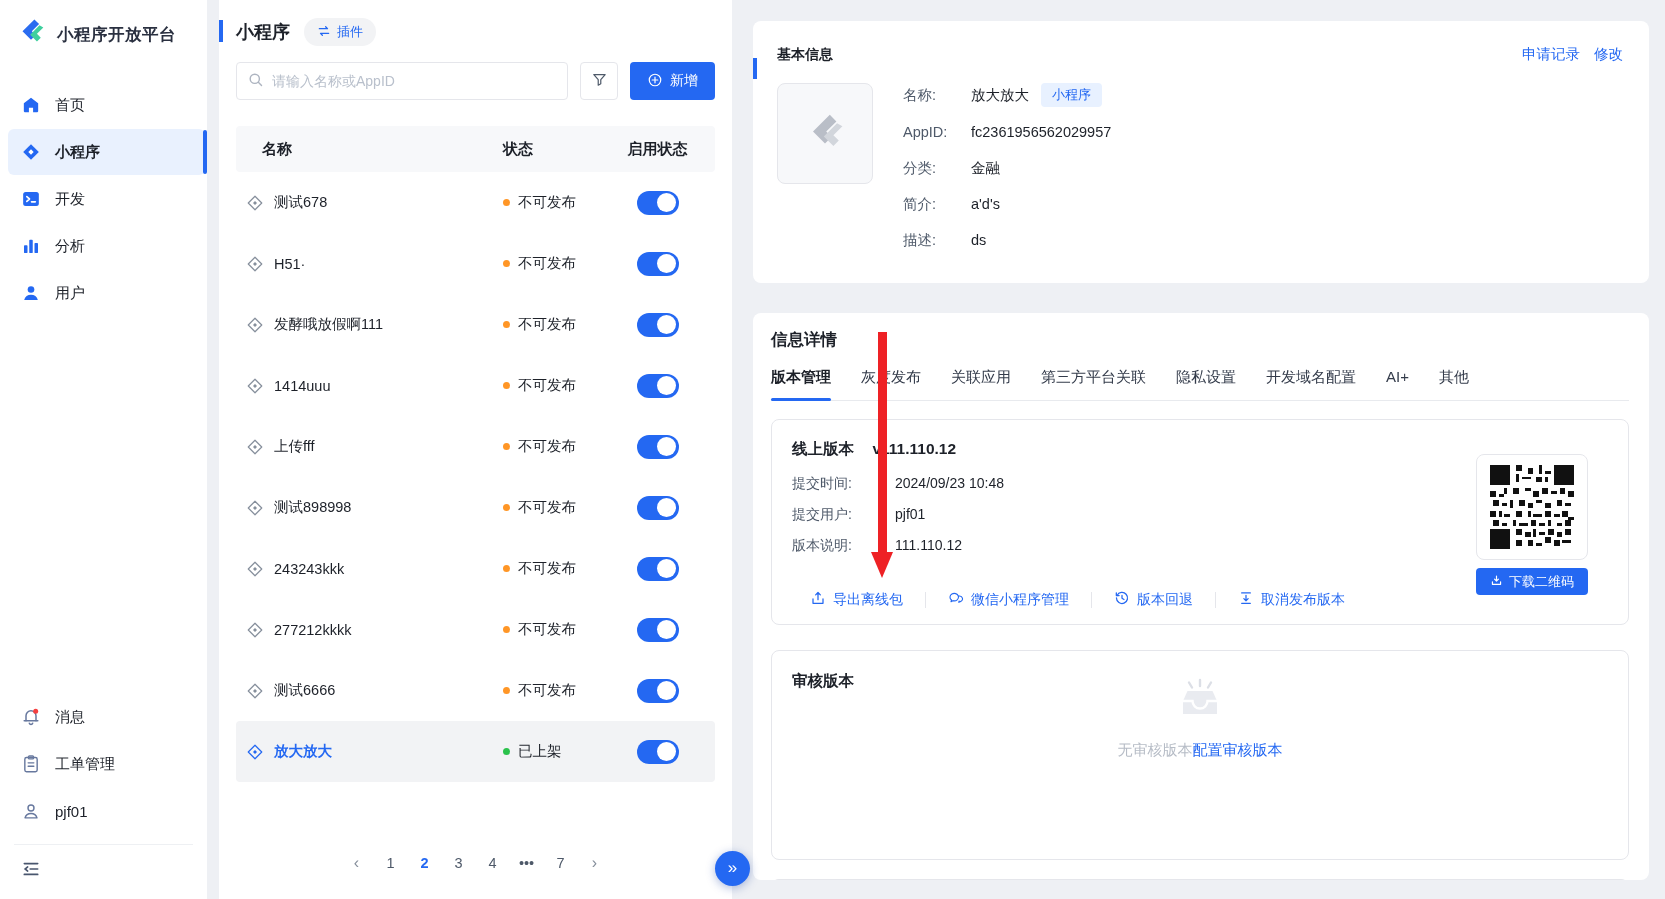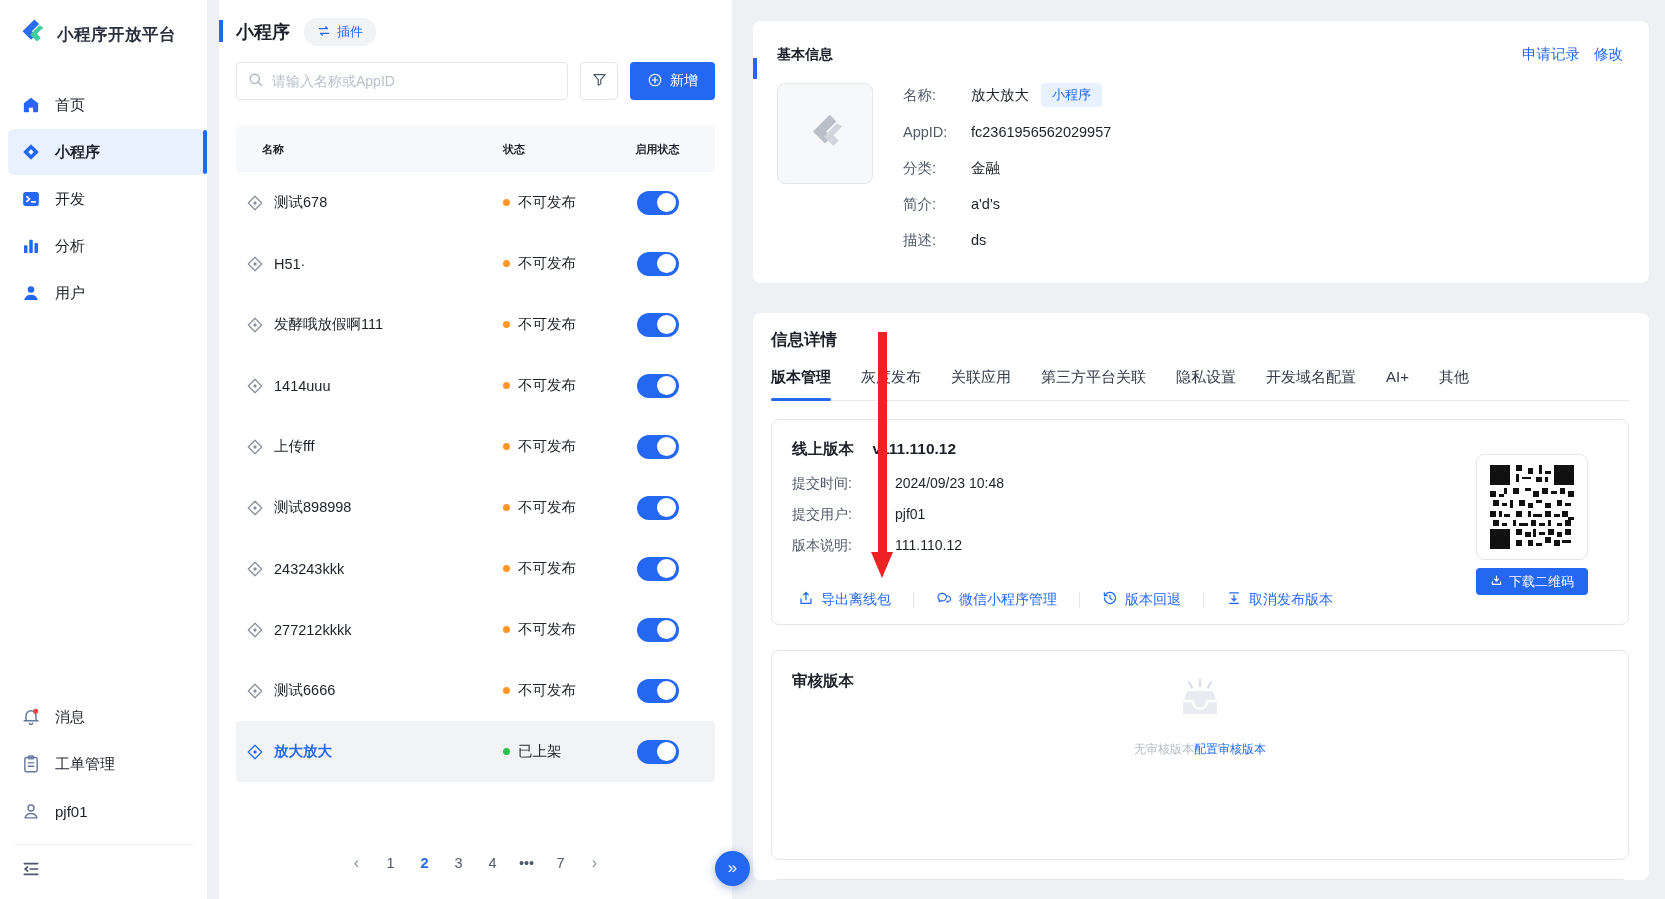--- a/index.html
+++ b/index.html
@@ -45,21 +45,21 @@
                       font-family:inherit; }
   .search-box input::placeholder { color:#b9c0cc; }
   .filter-btn { width:38px; height:38px; border:1px solid #e5e6eb; border-radius:4px; background:#fff; color:#4e5969;
                 display:flex; align-items:center; justify-content:center; cursor:pointer; }
   .filter-btn svg { width:17px; height:17px; }
   .add-btn { height:38px; padding:0 17px; background:#2468f2; border:none; border-radius:4px; color:#fff;
              font-size:14px; font-family:inherit; display:flex; align-items:center; gap:7px; cursor:pointer; }
   .add-btn svg { width:16px; height:16px; }
   .table { margin-top:26px; }
   .thead { height:46px; background:#f7f8fa; border-radius:4px; display:grid; grid-template-columns:1fr 130px 115px;
-           align-items:center; font-size:11px; font-weight:700; }
+           align-items:center; font-size:15px; font-weight:700; }
   .thead .hc1 { padding-left:26px; }
   .thead .hc2 { padding-left:33px; }
   .thead .hc3 { text-align:center; }
   .trow { height:61px; display:grid; grid-template-columns:1fr 130px 115px; align-items:center; font-size:14.5px; }
   .trow.selected { background:#f2f3f5; border-radius:4px; }
   .tc1 { display:flex; align-items:center; gap:10px; padding-left:10px; color:#1d2129; }
   .tc1 .row-icon { width:18px; height:18px; color:#868f9c; display:inline-flex; }
   .tc1 .row-icon svg { width:18px; height:18px; }
   .trow.selected .tc1 { color:#2468f2; font-weight:700; }
   .trow.selected .row-icon { color:#2468f2; }
@@ -104,39 +104,39 @@
   .tab.active::after { content:""; position:absolute; left:0; right:0; bottom:-1px; height:3px; background:#2468f2;
                        border-radius:2px; }
   .inner-box { border:1px solid #e5e6eb; border-radius:8px; }
   .online-box { margin-top:18px; height:206px; position:relative; padding:19px 20px; }
   .ob-title { font-size:15.5px; font-weight:700; }
   .ob-version { margin-left:14px; }
   .ob-fields { margin-top:15px; }
   .ob-row { display:flex; font-size:14px; margin-bottom:13px; }
   .ob-label { width:103px; color:#4e5969; flex:none; }
   .ob-value { color:#1d2129; }
-  .ob-actions { position:absolute; left:8px; bottom:15px; display:flex; align-items:center; font-size:14px;
+  .ob-actions { position:absolute; left:20px; bottom:15px; display:flex; align-items:center; font-size:14px;
                 color:#2468f2; }
   .ob-action { display:flex; align-items:center; gap:7px; padding:0 22px; cursor:pointer; }
   .ob-action:first-child { padding-left:18px; }
   .ob-action svg { width:16px; height:16px; }
   .ob-sep { width:1px; height:16px; background:#e5e6eb; }
   .qr-area { position:absolute; right:40px; top:34px; width:112px; }
   .qr-box { width:112px; height:106px; border:1px solid #e5e6eb; border-radius:8px; background:#fff;
             display:flex; align-items:center; justify-content:center; }
   .qr-box svg { width:84px; height:84px; }
   .qr-btn { margin-top:8px; width:112px; height:27px; background:#2468f2; border:none; border-radius:4px; color:#fff;
             font-size:13px; font-family:inherit; display:flex; align-items:center; justify-content:center; gap:6px;
             cursor:pointer; }
   .qr-btn svg { width:13px; height:13px; }
   .review-box { margin-top:25px; height:210px; position:relative; padding:20px 20px; }
   .rv-title { font-size:15.5px; font-weight:700; }
   .rv-empty { position:absolute; left:0; right:0; top:26px; text-align:center; }
   .rv-empty svg { width:52px; height:46px; }
-  .rv-text { margin-top:14px; font-size:12px; color:#b6bcc6; }
+  .rv-text { margin-top:14px; font-size:15px; color:#b6bcc6; }
   .rv-link { color:#2468f2; cursor:pointer; }
   .partial-box { margin-top:19px; border:1px solid #e5e6eb; border-bottom:none; border-radius:8px 8px 0 0;
                  height:60px; padding:18px 0 0 24px; overflow:hidden; }
   .partial-clip { height:6px; overflow:hidden; font-size:15.5px; font-weight:700; color:#1d2129; }
 
   
   .red-arrow { position:absolute; z-index:40; pointer-events:none; }
   .ra-line { position:absolute; left:865px; top:332px; width:9px; height:221px; background:#ee2125; }
   .ra-head { position:absolute; left:858px; top:552px; width:0; height:0;
              border-left:11.5px solid transparent; border-right:11.5px solid transparent;

